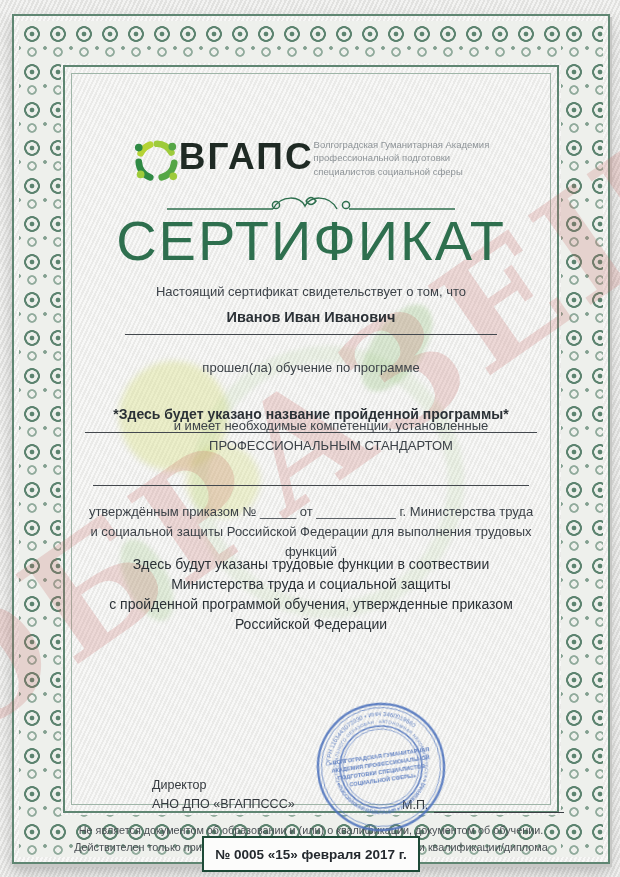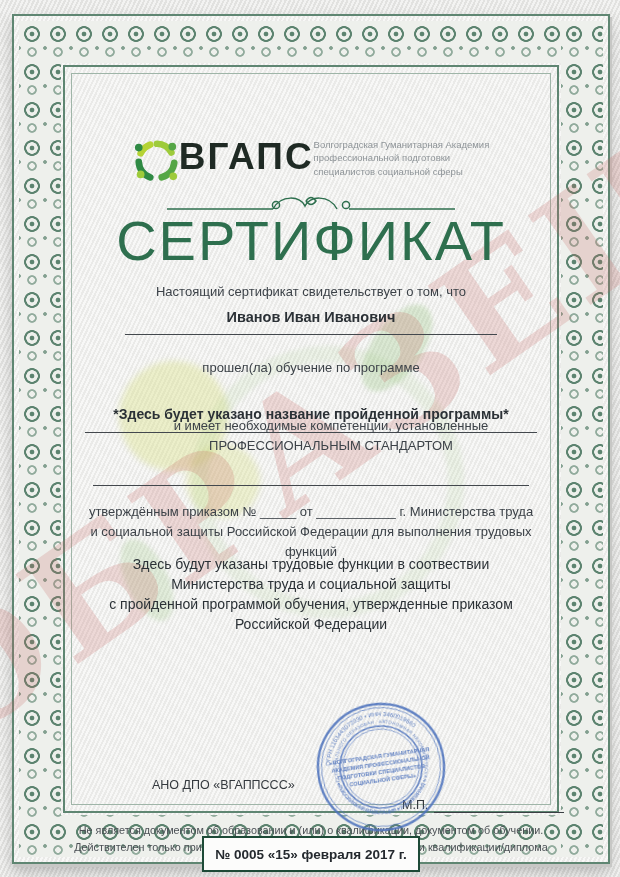--- a/index.html
+++ b/index.html
@@ -172,20 +172,21 @@
       </div>
 
       <div class="t-center bold-block">
         <div>Здесь будут указаны трудовые функции в соотвествии</div>
         <div>Министерства труда и социальной защиты</div>
         <div>с пройденной программой обучения, утвержденные приказом</div>
         <div>Российской Федерации</div>
       </div>
 
       <div class="director">
+        <div>Директор</div>
         <div>АНО ДПО «ВГАППССС»</div>
       </div>
       <div class="mp">М.П.</div>
       <div class="sig-line"></div>
 
       <div class="stamp">
         <svg width="134" height="134" viewBox="0 0 134 134">
           <defs>
             <path id="ringTop" d="M16,67 A51,51 0 0 1 118,67"></path>
             <path id="ringMid" d="M67,23 A44,44 0 1 1 66.9,23"></path>

